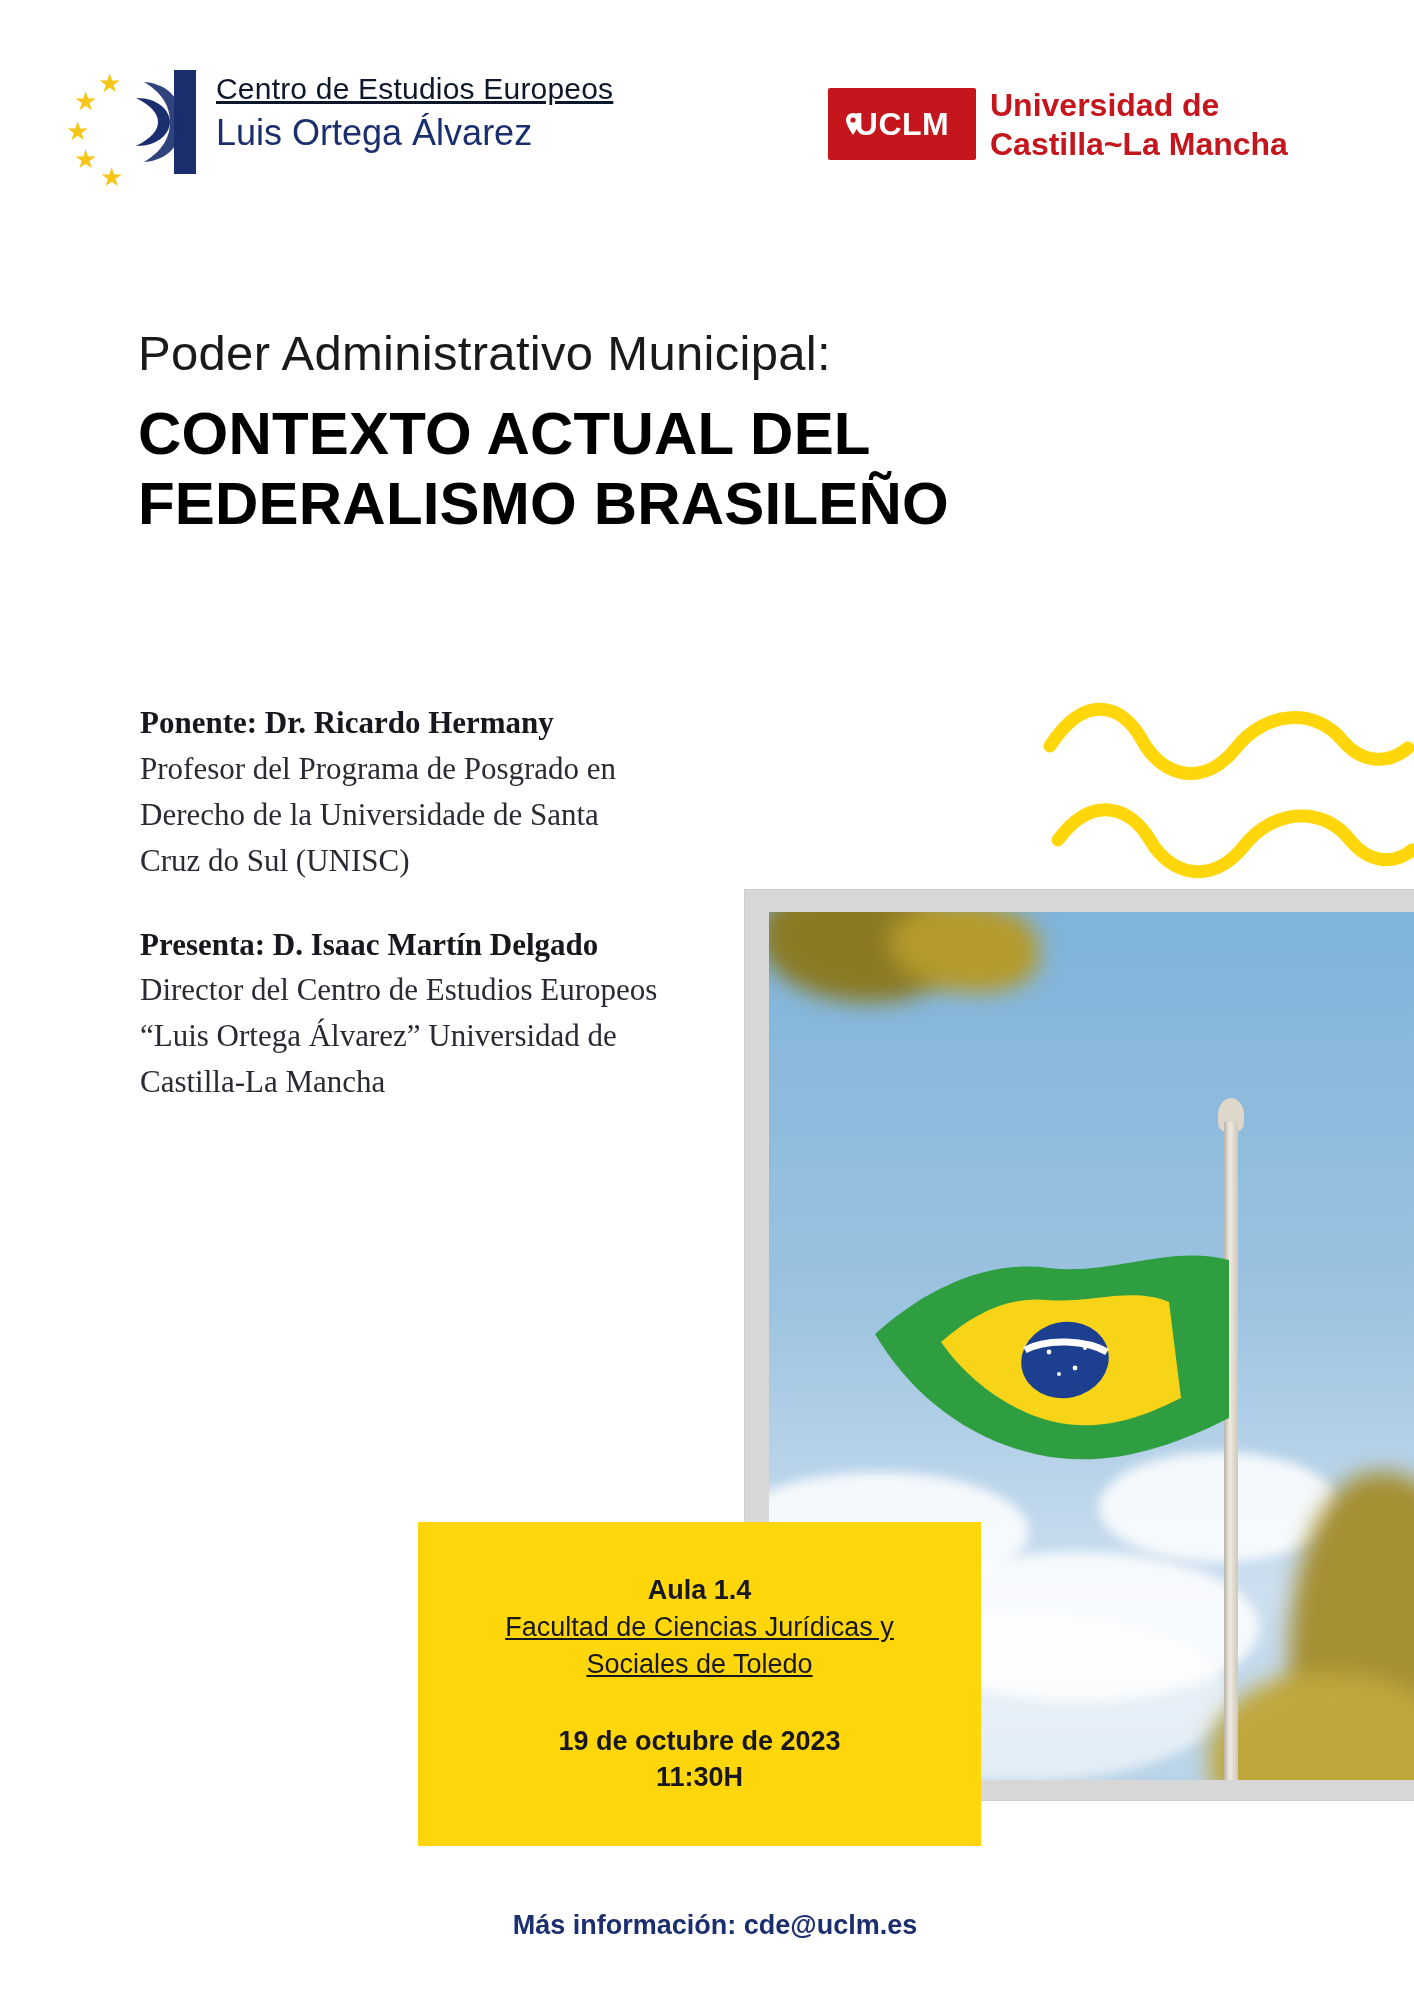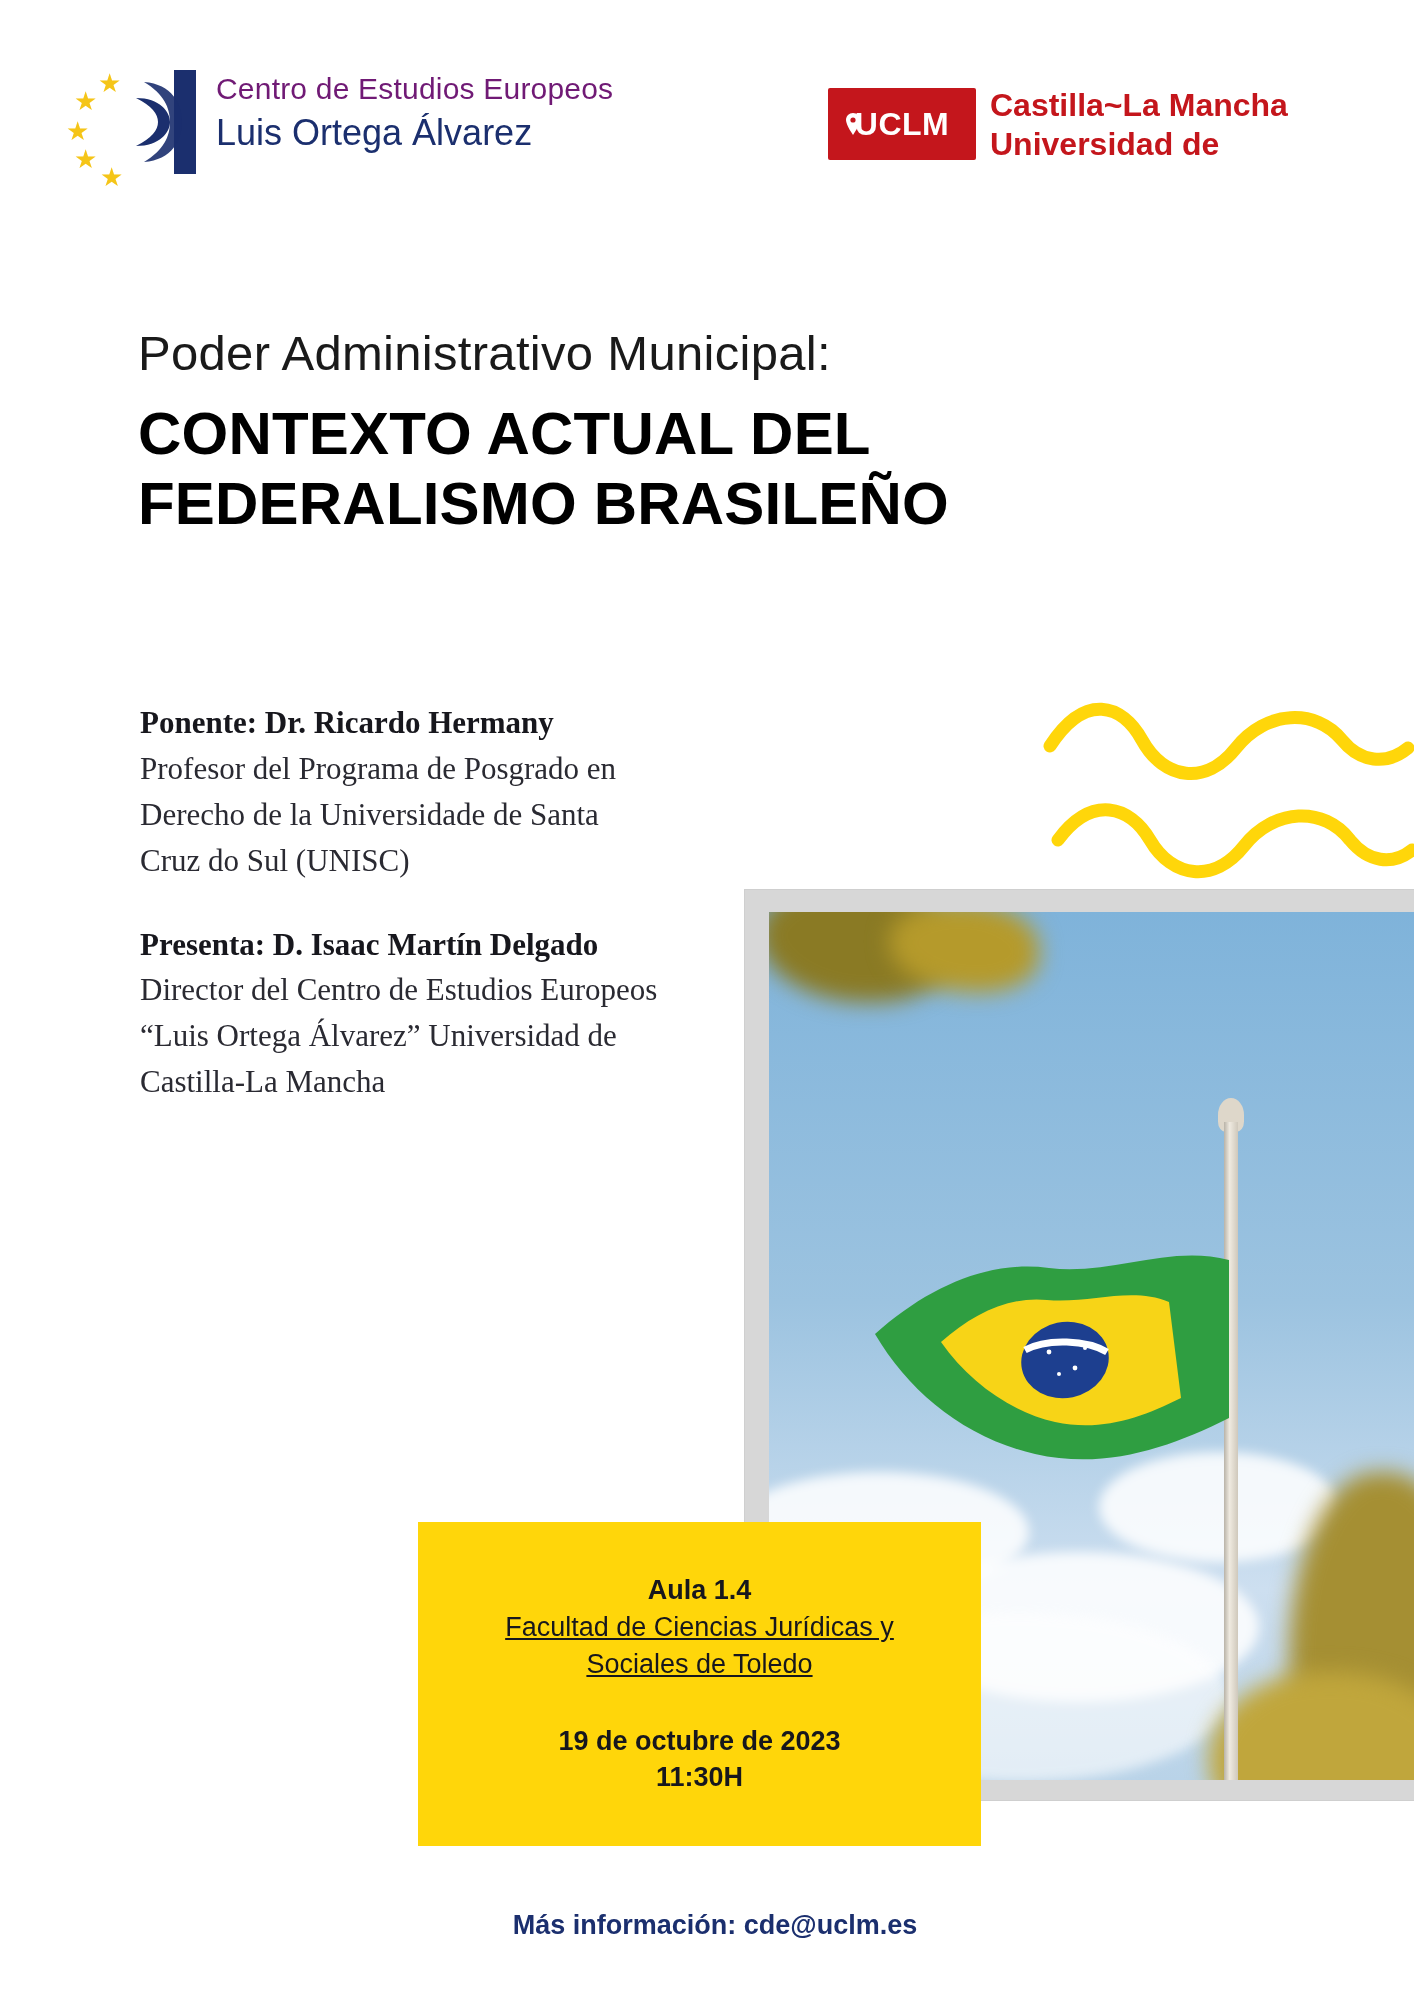--- a/index.html
+++ b/index.html
@@ -50,23 +50,24 @@
     height: 108px;
   }
   .logo-cde .cde-text {
     position: absolute;
     left: 146px;
     top: 10px;
     width: 360px;
   }
   .logo-cde .cde-line1 {
     font-size: 30px;
-    color: #701a75;
+    color: #0f172a;
     letter-spacing: .2px;
     white-space: nowrap;
+    text-decoration: underline;
   }
   .logo-cde .cde-line2 {
     font-size: 36px;
     font-weight: normal;
     color: #1b2f6e;
     margin-top: 6px;
     white-space: nowrap;
   }
 
   .logo-uclm {
@@ -291,22 +292,22 @@
   </div>
 
   <div class="logo-uclm">
     <div class="mark"></div>
     <div class="mark-text">UCLM</div>
     <svg class="mark-dot" viewBox="0 0 16 24">
       <path d="M8 1 C12 1 15 4 15 8 C15 13 8 23 8 23 C8 23 1 13 1 8 C1 4 4 1 8 1 Z" fill="#ffffff"></path>
       <circle cx="8" cy="8" r="2.6" fill="#c4161c"></circle>
     </svg>
     <div class="uclm-words">
+      <div>Universidad de</div>
       <div>Castilla~La Mancha</div>
-      <div>Universidad de</div>
     </div>
   </div>
 
   <div class="title-block">
     <div class="title-kicker">Poder Administrativo Municipal:</div>
     <div class="title-main">
       <div>CONTEXTO ACTUAL DEL</div>
       <div>FEDERALISMO BRASILEÑO</div>
     </div>
   </div>

